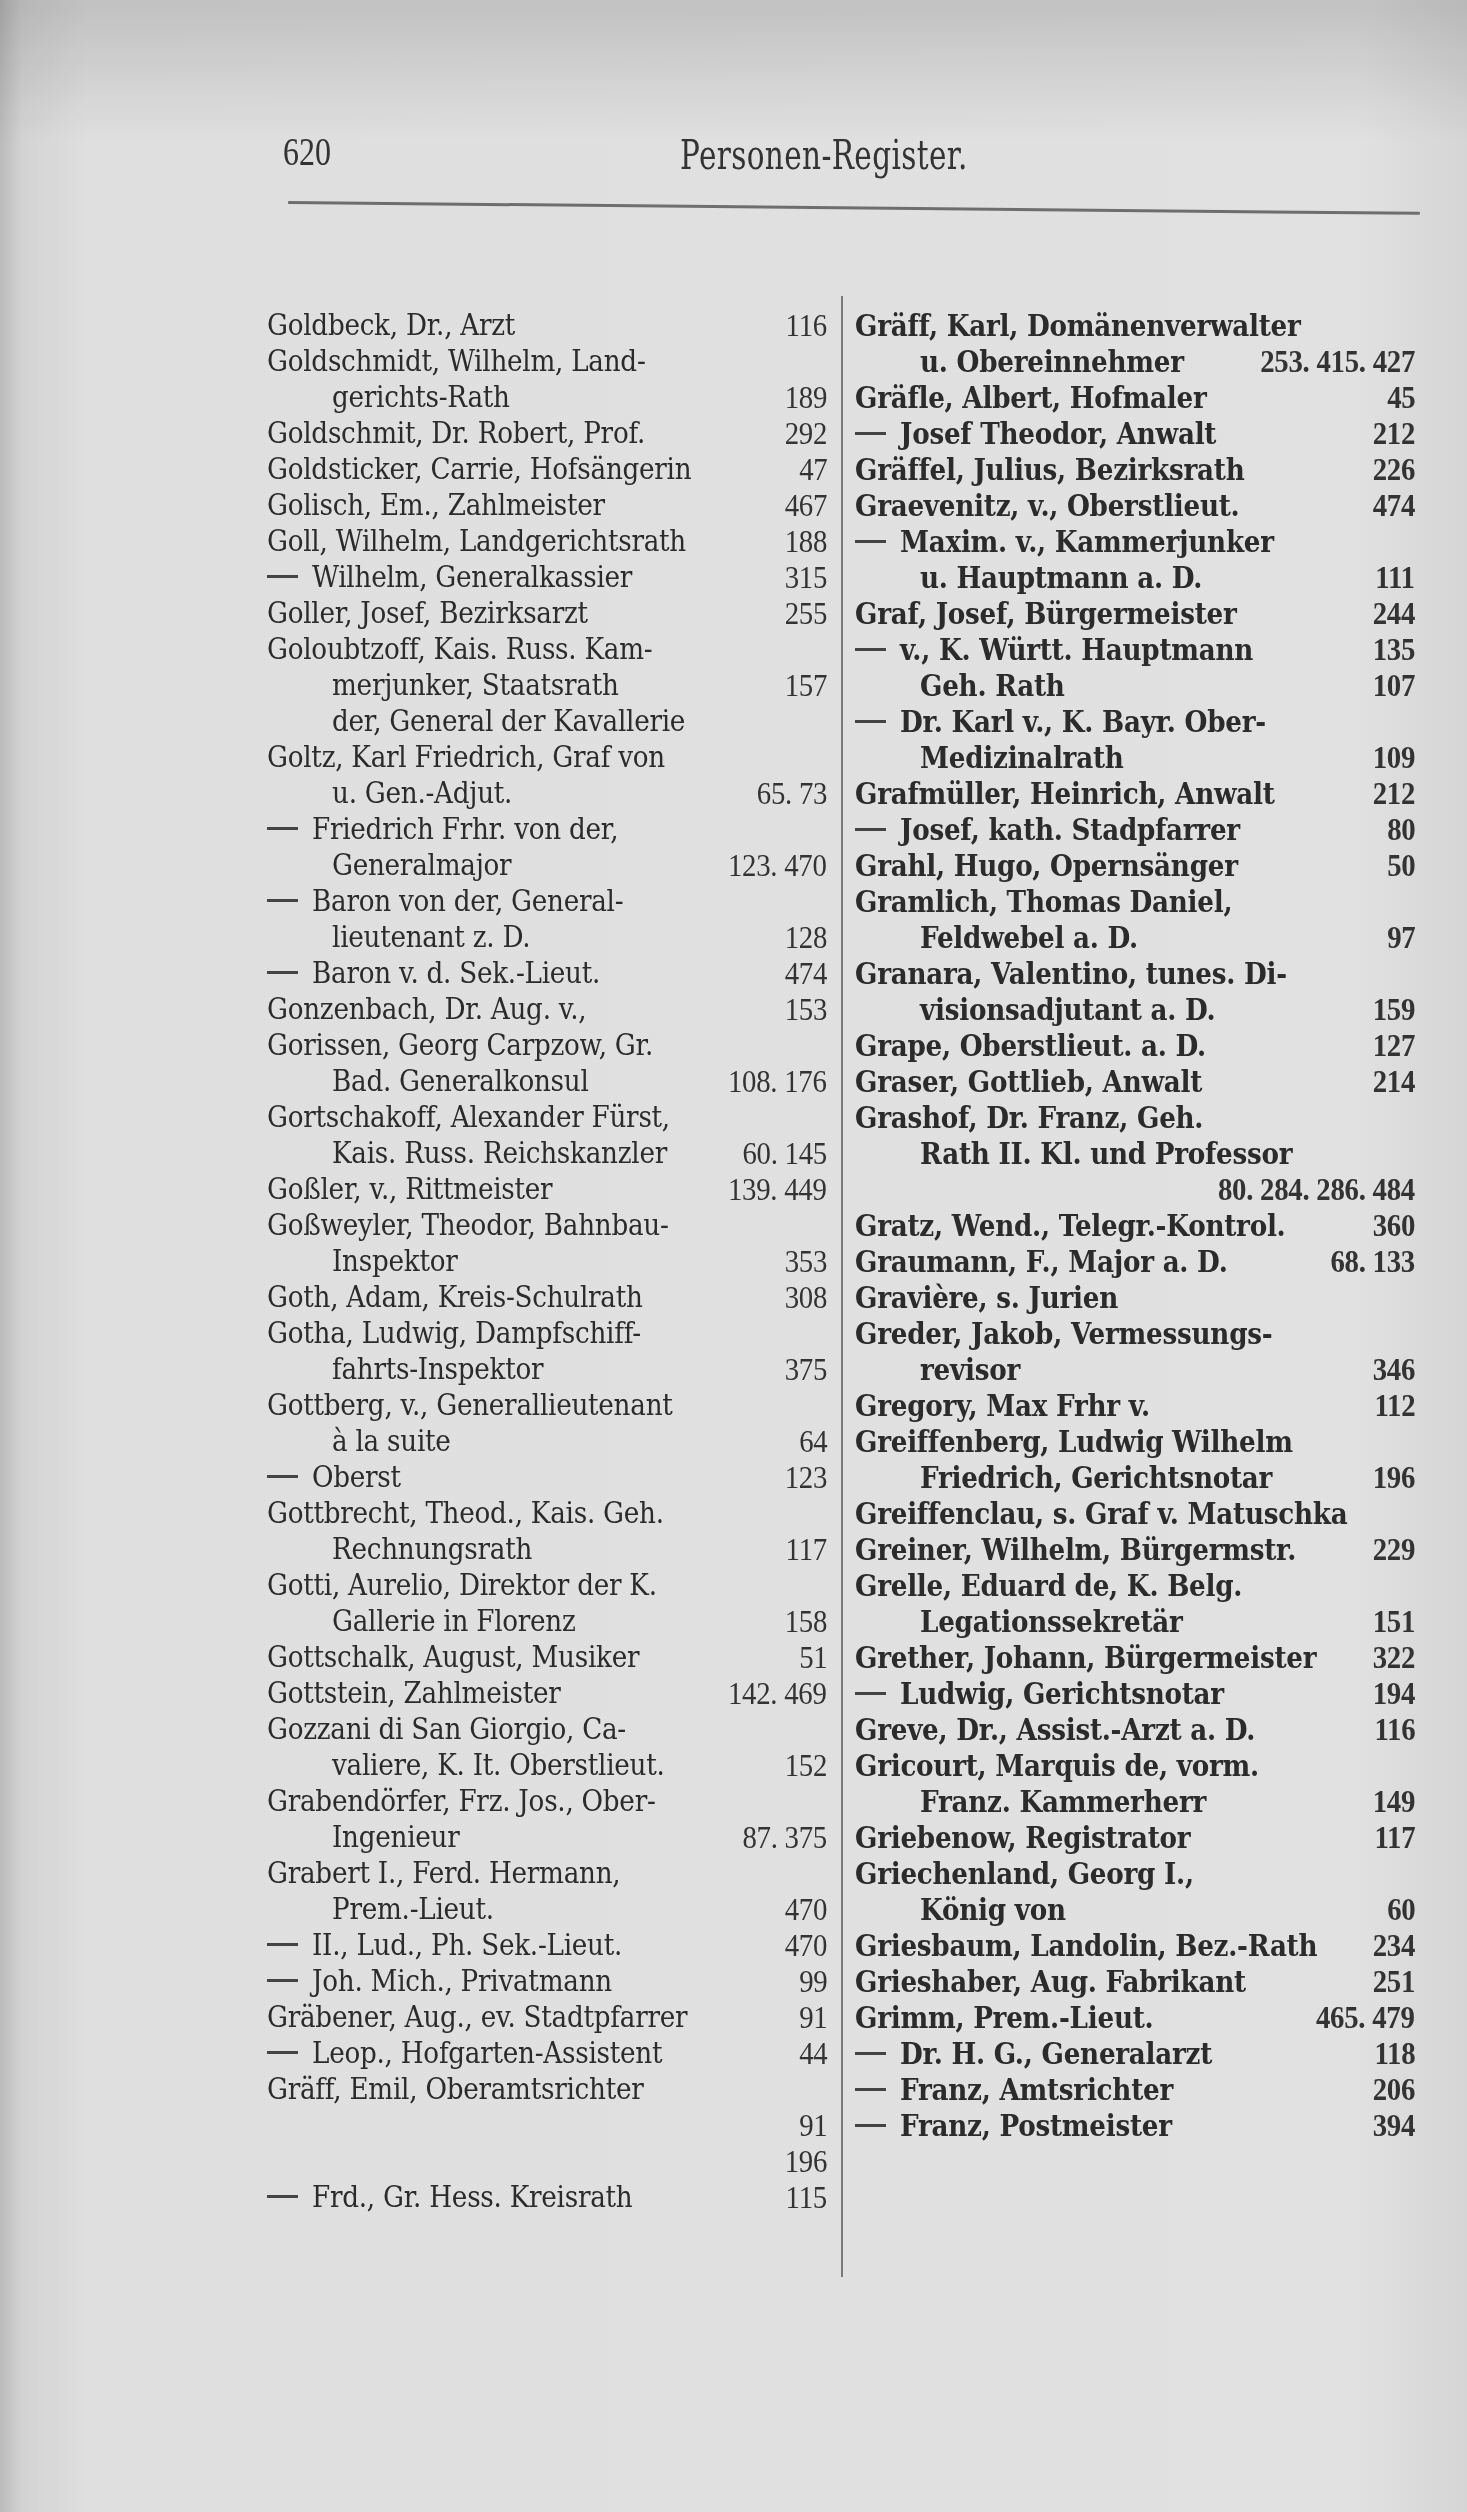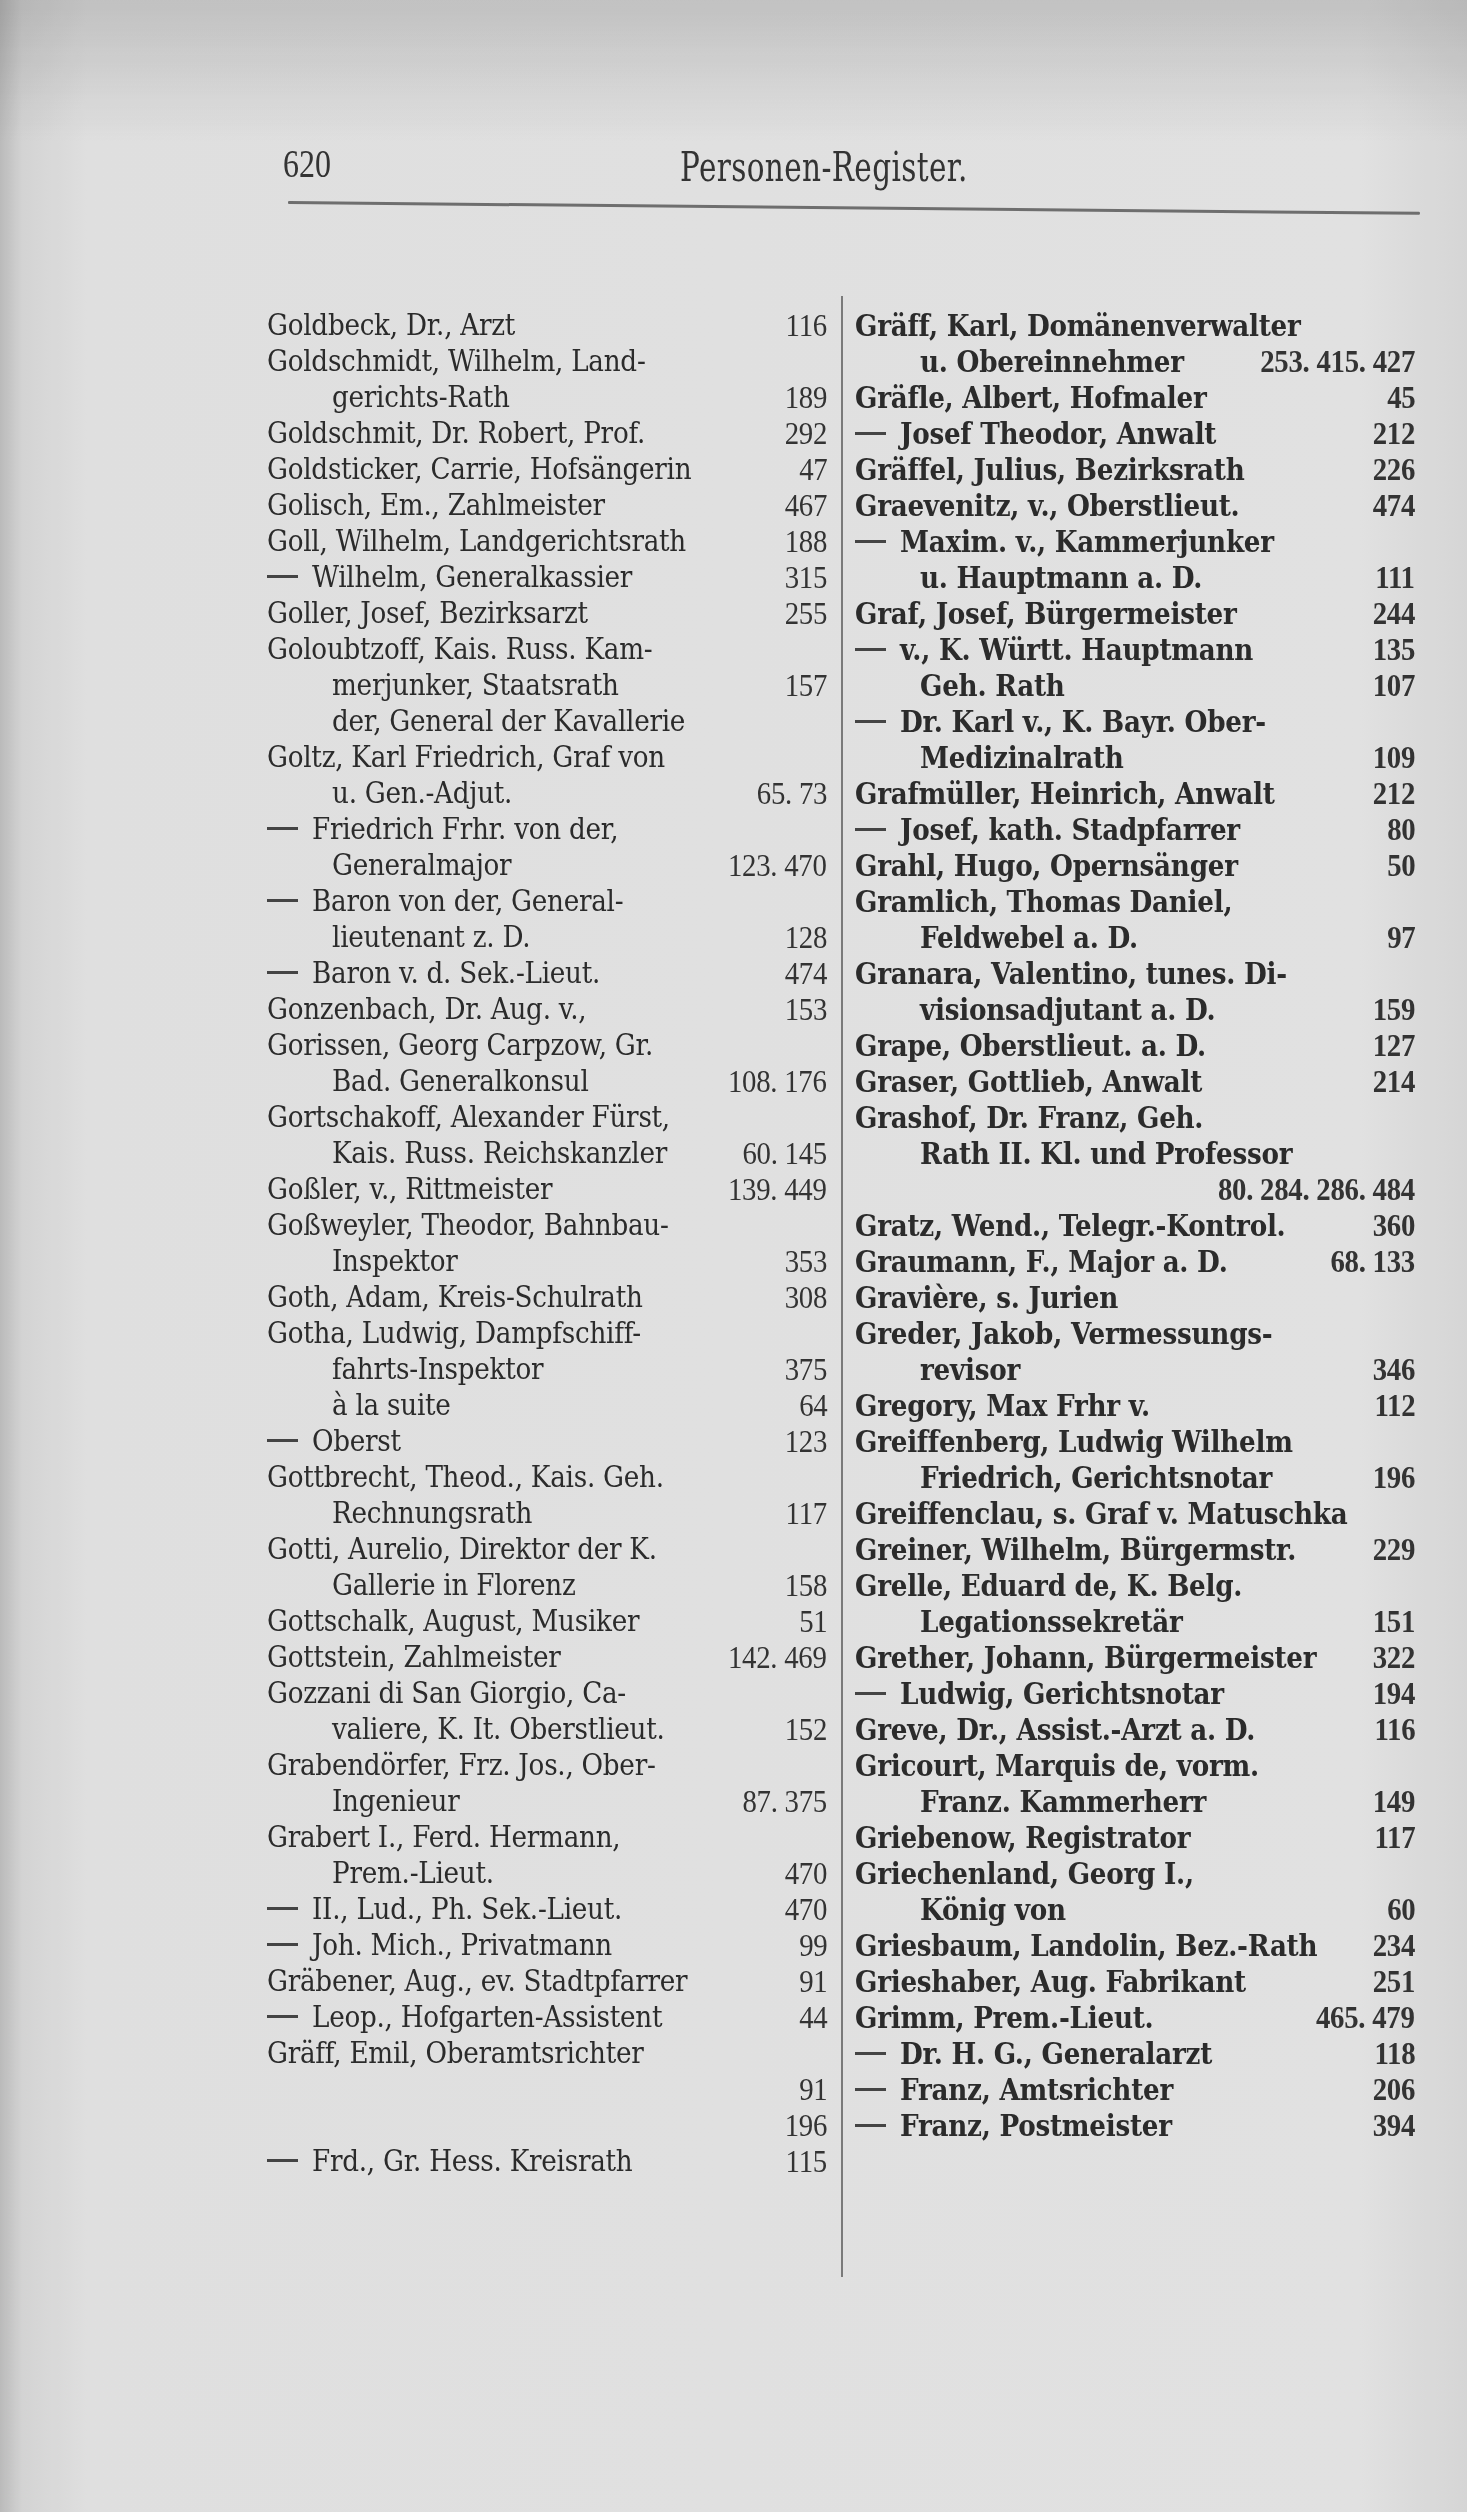--- a/index.html
+++ b/index.html
@@ -8,21 +8,21 @@
     background: #ececec;
     background-image:
       linear-gradient(90deg, #c9c9c9 0px, #e4e4e4 22px, #f1f1f1 87px, #f3f3f3 1360px, #e6e6e6 1468px),
       linear-gradient(180deg, #dcdcdc 0px, rgba(255,255,255,0) 141px);
     background-blend-mode: multiply;
     font-family: "DejaVu Serif", "Liberation Serif", serif;
     color: #2b2b2b;
     position: relative;
   }
   .page-header {
-    position: absolute; left: 283px; top: 139px; width: 1143px; height: 60px;
+    position: absolute; left: 283px; top: 127px; width: 1143px; height: 60px;
   }
   .page-number {
     position: absolute; left: 0; top: 0;
     font-family: "Liberation Serif", serif; font-size: 41px; color: #333;
     transform: scaleX(0.78); transform-origin: left top;
   }
   .running-title {
     position: absolute; left: 397px; top: 4.4px;
     font-family: "DejaVu Serif", serif; font-size: 41px; color: #333;
     transform: scaleX(0.72); transform-origin: left top; letter-spacing: 0.5px;
@@ -139,20 +139,21 @@
         <div class="line cont"><span class="txt">Inspektor</span><span class="refs">353</span></div>
       </div>
       <div class="entry">
         <div class="line"><span class="txt">Goth, Adam, Kreis-Schulrath</span><span class="refs">308</span></div>
       </div>
       <div class="entry">
         <div class="line"><span class="txt">Gotha, Ludwig, Dampfschiff-</span></div>
         <div class="line cont"><span class="txt">fahrts-Inspektor</span><span class="refs">375</span></div>
       </div>
       <div class="entry">
+        <div class="line"><span class="txt">Gottberg, v., Generallieutenant</span></div>
         <div class="line cont"><span class="txt">à la suite</span><span class="refs">64</span></div>
       </div>
       <div class="entry">
         <div class="line"><span class="dashmark"></span><span class="txt">Oberst</span><span class="refs">123</span></div>
       </div>
       <div class="entry">
         <div class="line"><span class="txt">Gottbrecht, Theod., Kais. Geh.</span></div>
         <div class="line cont"><span class="txt">Rechnungsrath</span><span class="refs">117</span></div>
       </div>
       <div class="entry">

